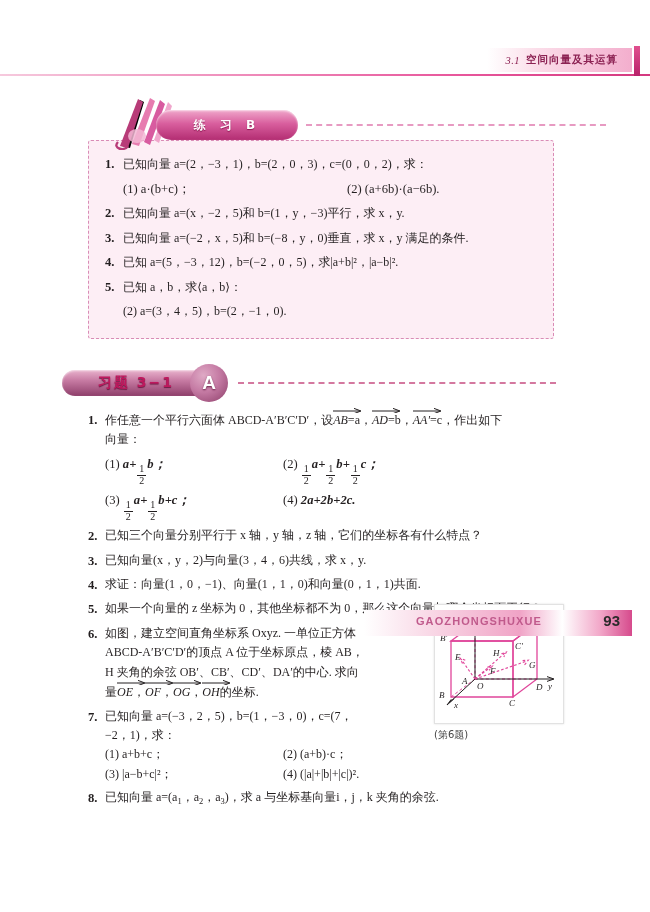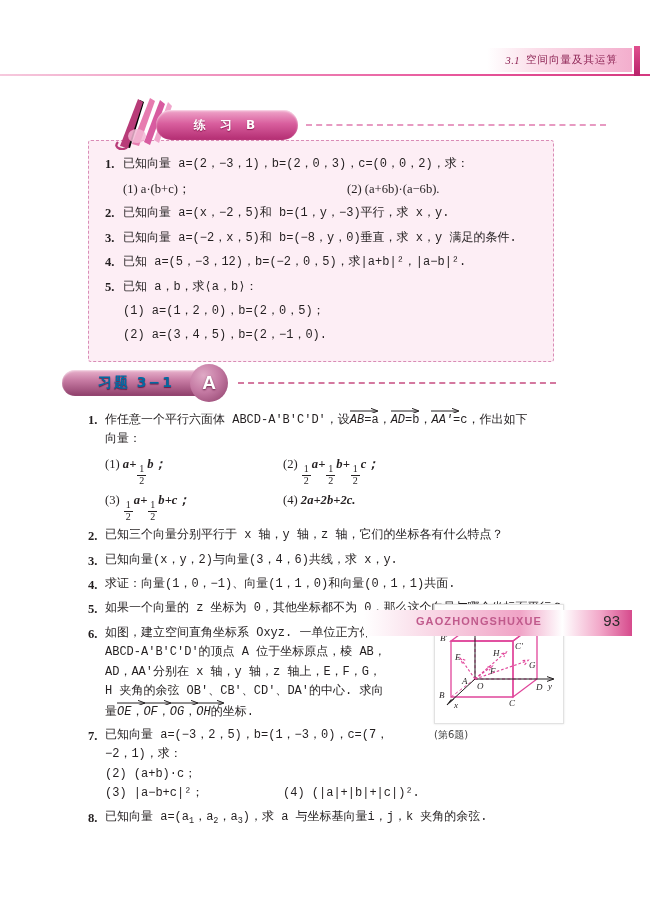--- a/index.html
+++ b/index.html
@@ -13,21 +13,21 @@
   
   .header{position:absolute;left:0;top:48px;width:650px;height:30px;}
   .header-rule{position:absolute;left:0;top:26px;width:650px;height:1.5px;
     background:linear-gradient(to right,#f6c9dd 0%,#e8579c 70%,#d4397f 100%);}
   .header-chip{position:absolute;right:18px;top:0;height:24px;
     padding:3px 14px 3px 18px;box-sizing:border-box;
     background:linear-gradient(to right,#ffffff 0%,#fbdde9 35%,#f3aecd 100%);
     display:flex;align-items:center;}
   .header-chip span{font-size:10.5px;color:#8c2253;letter-spacing:.5px;
     font-family:"Liberation Serif",serif;font-style:italic;}
-  .header-chip .ttl{font-style:normal;margin-left:6px;font-weight:normal;letter-spacing:1px;}
+  .header-chip .ttl{font-style:normal;margin-left:6px;font-weight:bold;letter-spacing:1px;}
   .header-cap{position:absolute;right:10px;top:-2px;width:6px;height:30px;
     background:linear-gradient(to bottom,#e0508f,#b8226a);}
 
   
   .lianxi-wrap{position:absolute;left:88px;top:140px;width:466px;}
   .panel{border:1.2px dashed #d98cb6;background:#fdeef5;border-radius:3px;
     padding:14px 16px 12px 16px;box-sizing:border-box;}
   .badge-lianxi{position:absolute;left:22px;top:-38px;width:220px;height:46px;z-index:3;}
   .pill{position:absolute;left:46px;top:8px;width:142px;height:30px;border-radius:15px;
     background:linear-gradient(to bottom,#f0a8cb 0%,#d95f9e 45%,#b32d72 100%);
@@ -43,29 +43,29 @@
 
   .qlist{list-style:none;margin:0;padding:0;}
   .qrow{display:flex;align-items:flex-start;margin:0 0 5px 0;font-size:12.6px;line-height:1.55;}
   .qnum{width:18px;flex:0 0 18px;font-weight:bold;font-family:"Liberation Serif",serif;}
   .qbody{flex:1;}
   .sub2{display:flex;gap:44px;}
   .sub2 > div:first-child{width:180px;flex:0 0 180px;}
   .indent{padding-left:18px;}
   i.v{font-style:italic;margin-top:34px;}
   b.vec{font-weight:bold;font-style:italic;font-family:"Liberation Serif",serif;}
-  .cn{font-family:Liberation Mono, monospace;font-size:12px;}
+  .cn{font-family:Liberation Serif, serif;font-size:12px;}
 
   
   .xiti{position:absolute;left:62px;top:362px;width:500px;height:40px;}
   .xiti-pill{position:absolute;left:0;top:8px;width:148px;height:26px;border-radius:13px;
     background:linear-gradient(to bottom,#e9b3cd 0%,#c77ba3 40%,#8e3e6a 100%);
     box-shadow:inset 0 1px 2px rgba(255,255,255,.6);}
   .xiti-text{position:absolute;left:0;top:8px;width:148px;height:26px;
-    display:flex;align-items:center;justify-content:center;color:#0369a1;
+    display:flex;align-items:center;justify-content:center;color:#be185d;
     font-size:14px;font-weight:bold;letter-spacing:2px;
     font-family:"DejaVu Sans","Liberation Sans",sans-serif;
     text-shadow:0 1px 1px rgba(90,10,50,.8);}
   .xiti-circle{position:absolute;left:128px;top:2px;width:38px;height:38px;border-radius:50%;
     background:radial-gradient(circle at 35% 30%,#dfa9c5 0%,#c57ba4 45%,#8c3d68 100%);
     display:flex;align-items:center;justify-content:center;
     color:#fff;font-size:19px;font-weight:bold;
     font-family:"Liberation Sans",sans-serif;
     text-shadow:0 1px 2px rgba(80,5,45,.8);}
   .xiti-dash{position:absolute;left:176px;top:20px;width:318px;height:0;
@@ -94,21 +94,21 @@
     background:#fff;border:1px solid #e2e2e2;box-shadow:0 0 2px rgba(0,0,0,.12);}
   .figcap{position:absolute;left:434px;top:728px;width:128px;text-align:left;
     font-size:10px;font-family:"DejaVu Sans","Liberation Sans",sans-serif;color:#444;}
 
   
   .footer{position:absolute;left:0;bottom:40px;width:650px;height:26px;}
   .foot-bar{position:absolute;right:18px;top:0;width:268px;height:26px;
     background:linear-gradient(to right,#ffffff 0%,#f8d3e3 28%,#f0a3c6 58%,#ffffff 74%,#f2a8c9 88%,#d64a8c 100%);}
   .foot-word{position:absolute;right:108px;top:5px;font-size:11px;letter-spacing:1.1px;
     color:#c05a8c;font-family:"Liberation Sans",sans-serif;font-weight:bold;}
-  .foot-num{position:absolute;right:30px;top:2px;font-size:15px;font-weight:normal;
+  .foot-num{position:absolute;right:30px;top:2px;font-size:15px;font-weight:bold;
     color:#2b2b2b;font-family:"Liberation Sans",sans-serif;}
 </style>
 </head>
 <body>
 
 <div class="page">
 
   <div class="header">
     <div class="header-rule"></div>
     <div class="header-chip">
@@ -163,23 +163,20 @@
         <li class="qrow">
           <span class="qnum">4.</span>
           <span class="qbody cn">已知 a=(5，−3，12)，b=(−2，0，5)，求|a+b|²，|a−b|².</span>
         </li>
 
         <li class="qrow">
           <span class="qnum">5.</span>
           <span class="qbody cn">已知 a，b，求⟨a，b⟩：</span>
         </li>
         <li class="qrow indent">
-          <span class="qbody cn">(1) a=(1，2，0)，b=(2，0，5)；</span>
-        </li>
-        <li class="qrow indent">
           <span class="qbody cn">(2) a=(3，4，5)，b=(2，−1，0).</span>
         </li>
 
       </ul>
     </div>
   </div>
 
   <div class="xiti">
     <div class="xiti-pill"></div>
     <div class="xiti-text">习题 3−1</div>
@@ -268,40 +265,40 @@
     <div class="mrow">
       <span class="mnum">5.</span>
       <span class="mbody cn">如果一个向量的 z 坐标为 0，其他坐标都不为 0，那么这个向量与哪个坐标面平行？</span>
     </div>
 
     <div class="mrow">
       <span class="mnum">6.</span>
       <span class="mbody cn" style="width:330px;flex:0 0 330px;">
         <div>如图，建立空间直角坐标系 Oxyz. 一单位正方体</div>
         <div>ABCD-A′B′C′D′的顶点 A 位于坐标原点，棱 AB，</div>
-        <div>AD，AA′分别在 x 轴，y 轴，z 轴上，E，F，G，</div>
         <div>H 夹角的余弦 OB′、CB′、CD′、DA′的中心. 求向</div>
         <div><span>量</span><span class="ovec"><svg class="arw" viewBox="0 0 30 6" preserveAspectRatio="none">
                 <path d="M0 4 L26 4 M21 1.4 L28 4 L21 6.6" stroke="#231f20" stroke-width="1" fill="none"></path>
               </svg><i class="v">OE</i></span>，<span class="ovec"><svg class="arw" viewBox="0 0 30 6" preserveAspectRatio="none">
                 <path d="M0 4 L26 4 M21 1.4 L28 4 L21 6.6" stroke="#231f20" stroke-width="1" fill="none"></path>
               </svg><i class="v">OF</i></span>，<span class="ovec"><svg class="arw" viewBox="0 0 30 6" preserveAspectRatio="none">
                 <path d="M0 4 L26 4 M21 1.4 L28 4 L21 6.6" stroke="#231f20" stroke-width="1" fill="none"></path>
               </svg><i class="v">OG</i></span>，<span class="ovec"><svg class="arw" viewBox="0 0 30 6" preserveAspectRatio="none">
                 <path d="M0 4 L26 4 M21 1.4 L28 4 L21 6.6" stroke="#231f20" stroke-width="1" fill="none"></path>
               </svg><i class="v">OH</i></span><span>的坐标.</span></div>
       </span>
     </div>
 
     <div class="mrow">
       <span class="mnum">7.</span>
       <span class="mbody cn" style="width:330px;flex:0 0 330px;">
         <div>已知向量 a=(−3，2，5)，b=(1，−3，0)，c=(7，</div>
         <div>−2，1)，求：</div>
         <div class="cols">
+          <div>(1) a+b+c；</div>
           <div>(2) (a+b)·c；</div>
         </div>
         <div class="cols">
           <div>(3) |a−b+c|²；</div>
           <div>(4) (|a|+|b|+|c|)².</div>
         </div>
       </span>
     </div>
 
     <div class="mrow">

